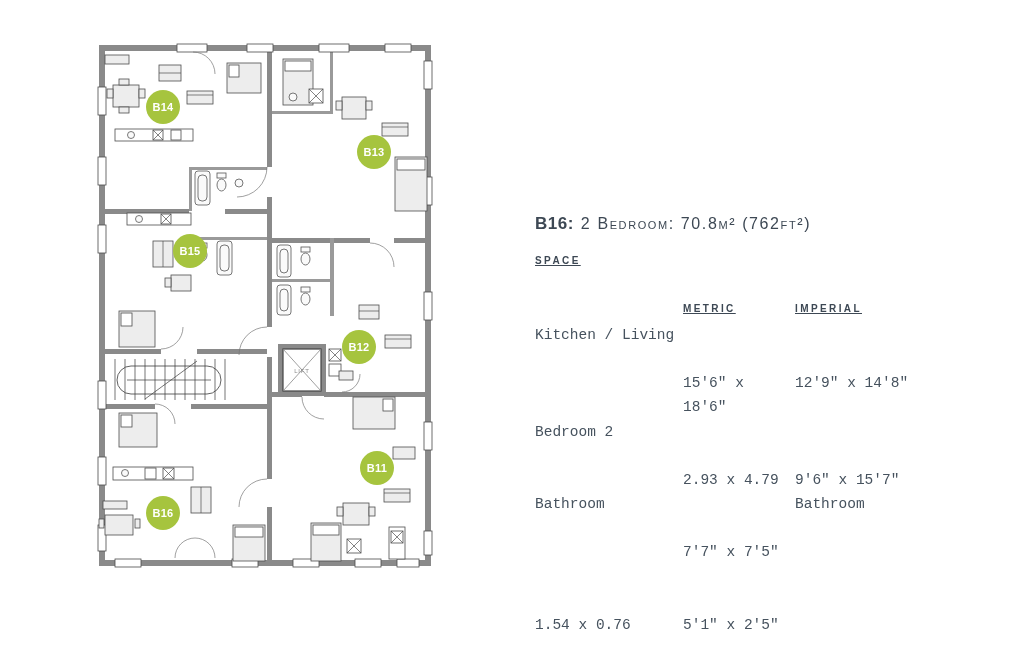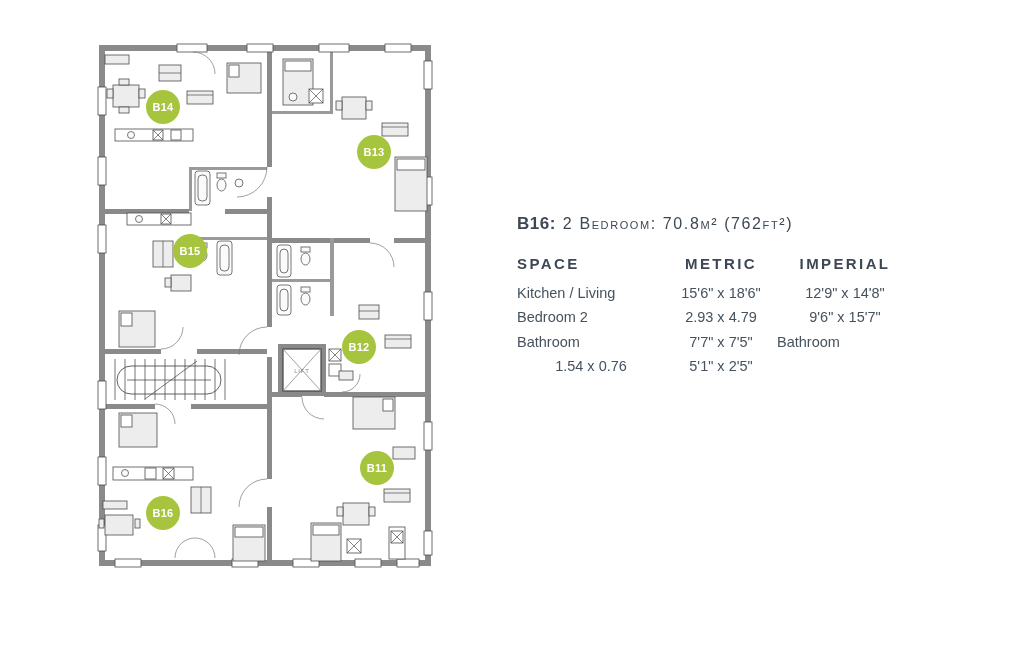--- a/index.html
+++ b/index.html
@@ -18,28 +18,28 @@
   .fw{fill:#ffffff;stroke:#4d4d4d;stroke-width:.8;}  
   .fx{fill:#fafafa;stroke:#555;stroke-width:.8;}     
   .ln{stroke:#4d4d4d;stroke-width:.7;fill:none;}
   .arc{fill:none;stroke:#777;stroke-width:.7;}
   .tread{stroke:#3a3a3a;stroke-width:.7;}
   .unit-circle{fill:#a6c43e;}
   .unit-label{fill:#ffffff;font-weight:bold;font-size:11px;letter-spacing:.3px;text-anchor:middle;}
   .lift-text{fill:#8a8a8a;font-size:6px;letter-spacing:.8px;text-anchor:middle;}
 
   
-  .panel{position:absolute;left:517px;top:214px;width:402px;color:#3d4854;}
+  .panel{position:absolute;left:535px;top:214px;width:402px;color:#3d4854;}
   .title{white-space:nowrap;}
   .title .tu{font-weight:bold;font-size:17px;letter-spacing:.5px;}
   .title .td{font-size:16px;letter-spacing:1.6px;font-variant:small-caps;margin-left:7px;}
   .tbl{display:grid;grid-template-columns:148px 112px 136px;margin-top:21px;}
-  .tbl .h{font-size:15px;font-weight:bold;letter-spacing:2.4px;padding-bottom:9px;color:#3d4854;}
-  .tbl .cell{font-size:14.5px;line-height:24.4px;color:#46525e;}
-  .ta-c{text-align:center;}
+  .tbl .h{font-size:10px;font-weight:bold;letter-spacing:2.4px;padding-bottom:9px;color:#3d4854;text-decoration:underline;}
+  .tbl .cell{font-size:14.5px;line-height:24.4px;color:#46525e;font-family:Liberation Mono, monospace;}
+  .ta-c{text-align:left;margin-top:48px;}
 </style>
 </head>
 <body>
 
 <div class="plan-wrap">
 <svg viewBox="0 0 336 532" xmlns="http://www.w3.org/2000/svg">
 
   <g>
     <rect class="w" x="2" y="6" width="332" height="6"></rect>
     <rect class="w" x="2" y="521" width="332" height="6"></rect>

